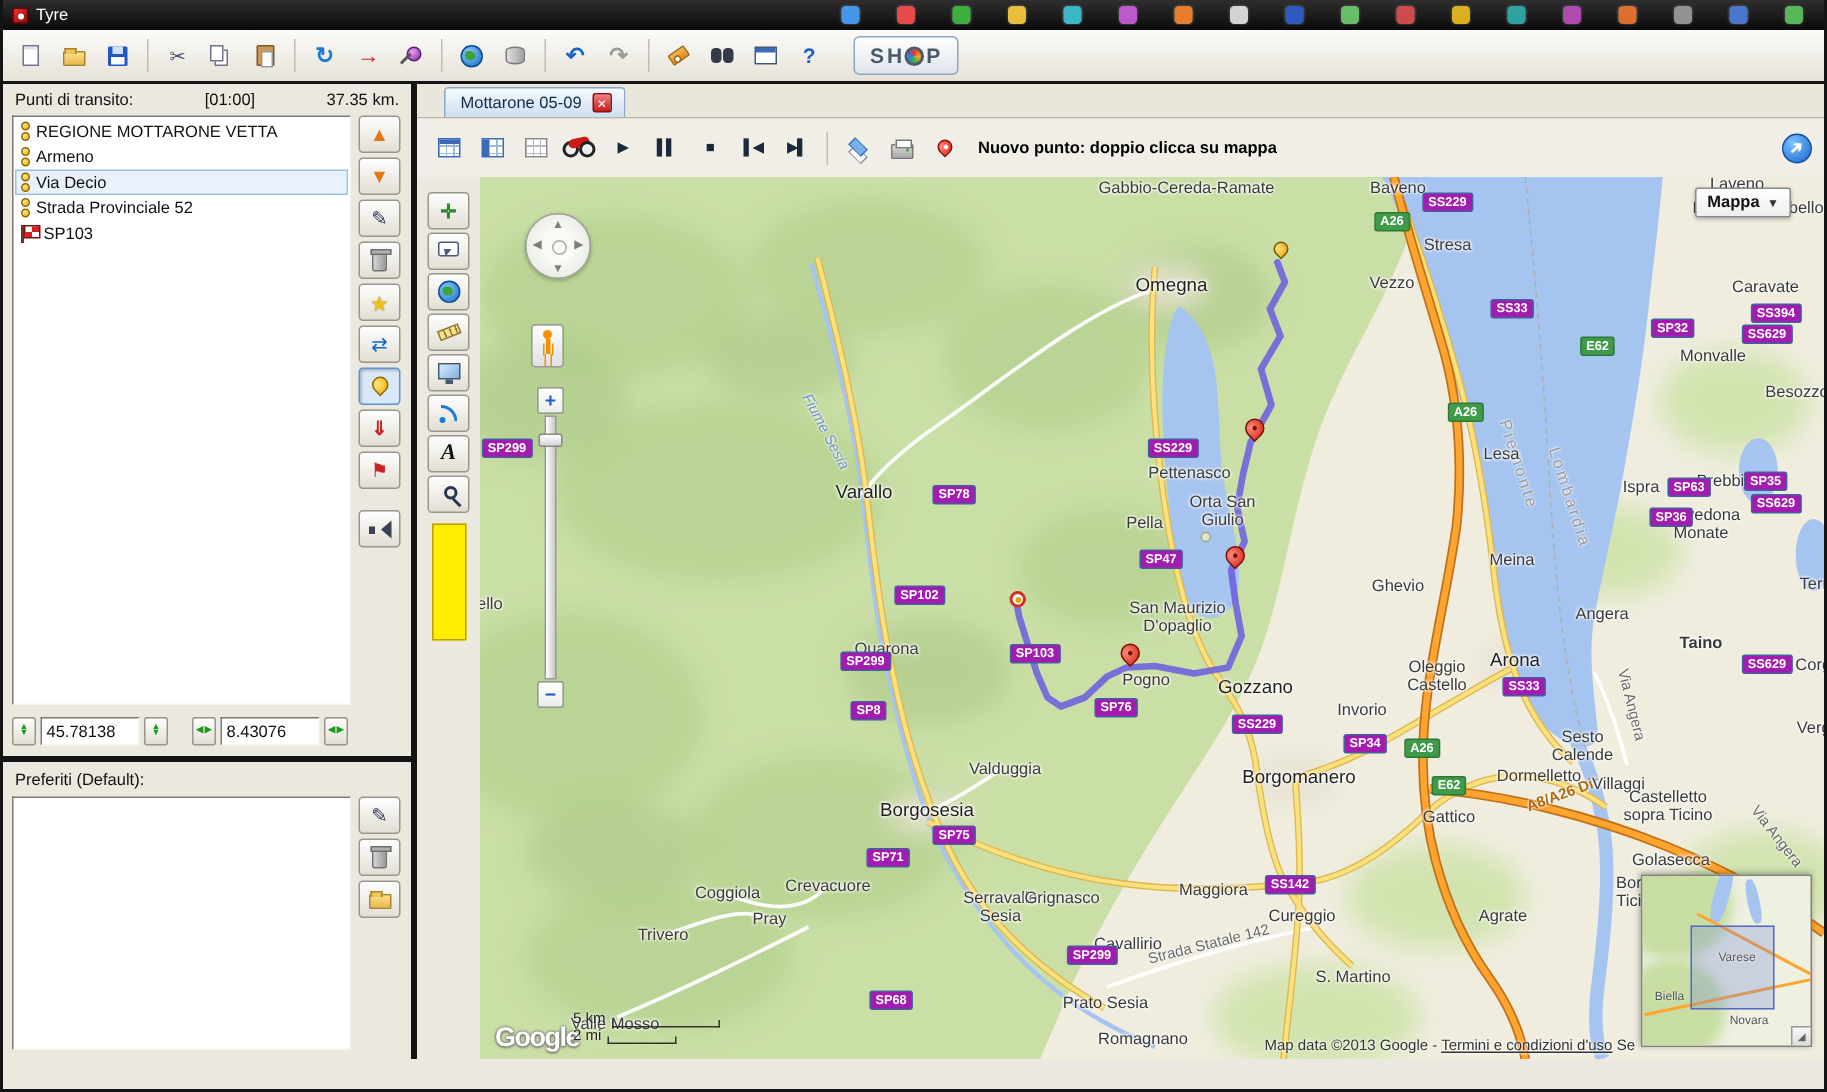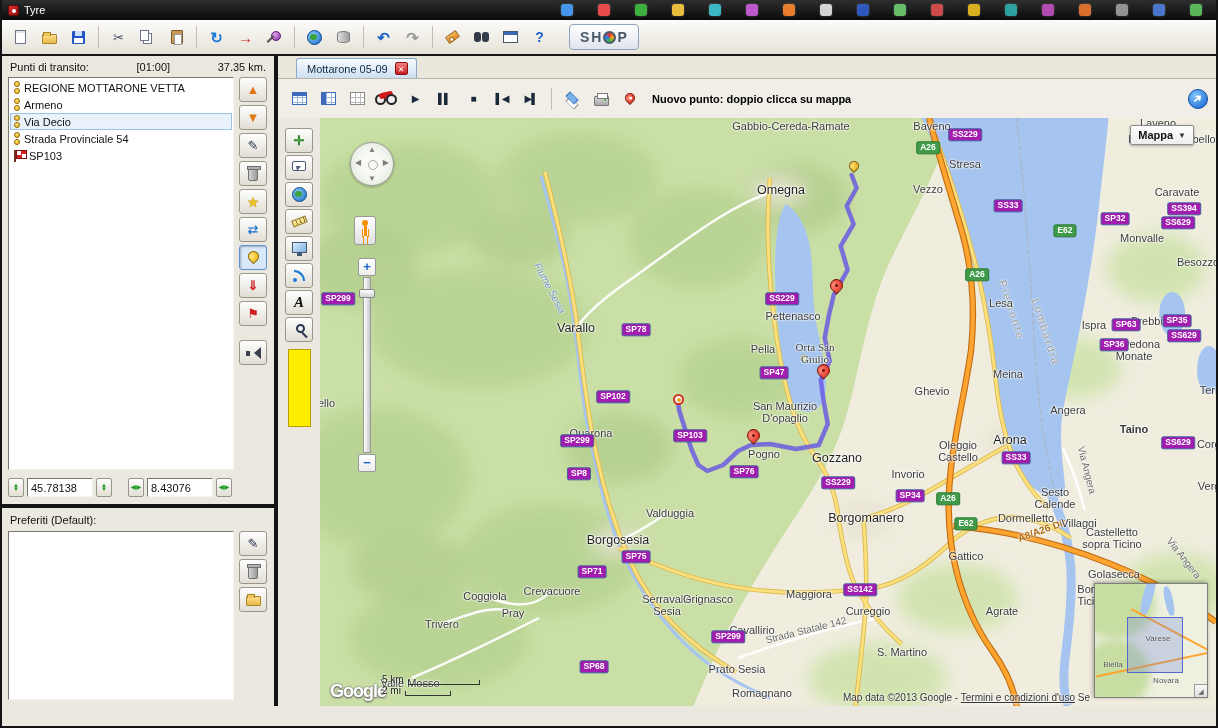--- a/index.html
+++ b/index.html
@@ -300,21 +300,21 @@
                   <i></i>
                   <i></i>
                 </span>
                 <span class="tlabel">Via Decio</span>
               </div>
               <div class="trow">
                 <span class="wp-ico">
                   <i></i>
                   <i></i>
                 </span>
-                <span class="tlabel">Strada Provinciale 54</span>
+                <span class="tlabel">Strada Provinciale 52</span>
               </div>
               <div class="trow">
                 <span class="flag-ico"></span>
                 <span class="tlabel">SP103</span>
               </div>
             </div>
           <div class="btncol">
             <button class="sbtn">
                 <span class="glyph" style="color:#e07818;font-size:13px">▲</span>
               </button>
@@ -594,42 +594,42 @@
               <span class="town" style="left: 748px; top: 292px;">Angera</span>
               <span class="town" style="left: 814px; top: 311px; font-weight: bold;">Taino</span>
               <span class="town big" style="left: 690px; top: 323px;">Arona</span>
               <span class="town" style="left: 898px; top: 326px;">Corgeno</span>
               <span class="town" style="left: 638px; top: 333px;">Oleggio
 Castello</span>
               <span class="town" style="left: 612px; top: 273px;">Ghevio</span>
               <span class="town" style="left: 588px; top: 356px;">Invorio</span>
               <span class="town big" style="left: 517px; top: 341px;">Gozzano</span>
               <span class="town" style="left: 473px; top: 198px;">Pettenasco</span>
-              <span class="town" style="left: 495px; top: 235px; font-family: Liberation Serif, serif;">Orta San
+              <span class="town" style="left: 495px; top: 223px;">Orta San
 Giulio</span>
               <span class="town" style="left: 443px; top: 231px;">Pella</span>
               <span class="town" style="left: 465px; top: 294px;">San Maurizio
 D'opaglio</span>
               <span class="town" style="left: 444px; top: 336px;">Pogno</span>
               <span class="town" style="left: 271px; top: 315px;">Quarona</span>
               <span class="town big" style="left: 256px; top: 211px;">Varallo</span>
               <span class="town" style="left: -6px; top: 285px;">Scopello</span>
               <span class="town" style="left: 350px; top: 395px;">Valduggia</span>
               <span class="town big" style="left: 298px; top: 423px;">Borgosesia</span>
               <span class="town" style="left: 165px; top: 478px;">Coggiola</span>
               <span class="town" style="left: 193px; top: 495px;">Pray</span>
               <span class="town" style="left: 232px; top: 473px;">Crevacuore</span>
               <span class="town" style="left: 122px; top: 506px;">Trivero</span>
               <span class="town" style="left: 347px; top: 487px;">Serravalle
 Sesia</span>
               <span class="town" style="left: 388px; top: 481px;">Grignasco</span>
               <span class="town big" style="left: 546px; top: 401px;">Borgomanero</span>
               <span class="town" style="left: 489px; top: 476px;">Maggiora</span>
               <span class="town" style="left: 548px; top: 493px;">Cureggio</span>
-              <span class="town" style="left: 632px; top: 438px; padding-left: 28px;">Gattico</span>
+              <span class="town" style="left: 632px; top: 427px; padding-left: 28px;">Gattico</span>
               <span class="town" style="left: 682px; top: 493px;">Agrate</span>
               <span class="town" style="left: 706px; top: 400px;">Dormelletto</span>
               <span class="town" style="left: 735px; top: 380px;">Sesto
 Calende</span>
               <span class="town" style="left: 759px; top: 405px;">Villaggi</span>
               <span class="town" style="left: 792px; top: 420px;">Castelletto
 sopra Ticino</span>
               <span class="town" style="left: 794px; top: 456px;">Golasecca</span>
               <span class="town" style="left: 772px; top: 477px;">Borgo
 Ticino</span>

